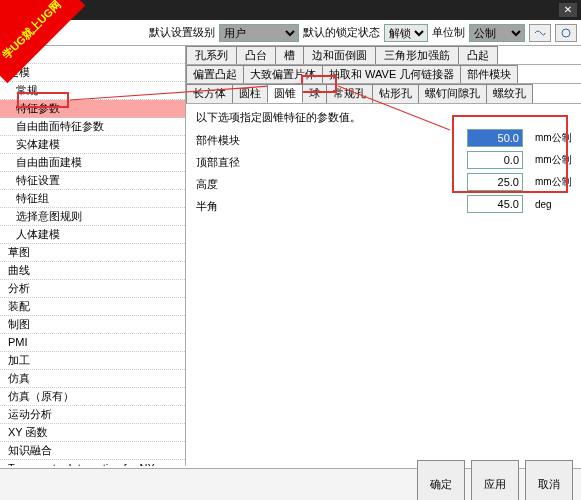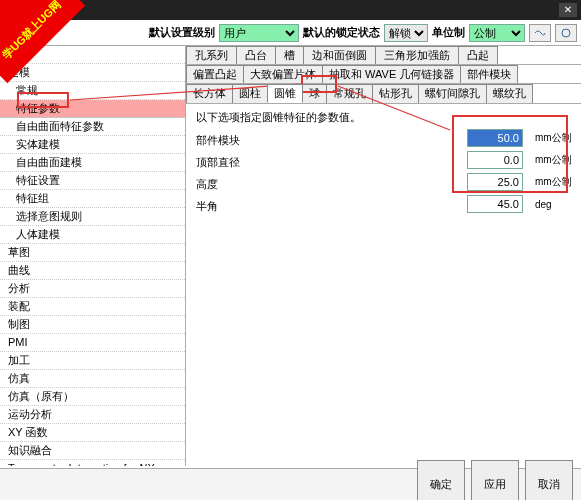--- a/index.html
+++ b/index.html
@@ -3,22 +3,22 @@
 <meta charset="utf-8">
 <style>
 * { box-sizing: border-box; margin: 0; padding: 0; }
 body { font-family: "Microsoft YaHei", Arial, sans-serif; font-size: 11px; background: #fff; width: 581px; height: 500px; overflow: hidden; position: relative; }
 .titlebar { background: #222; height: 20px; display: flex; align-items: center; justify-content: space-between; padding: 0 4px; color: #fff; }
 .title { font-size: 11px; color: #ccc; }
 .close-btn { width: 18px; height: 14px; background: #444; color: #fff; text-align: center; cursor: pointer; font-size: 10px; line-height: 14px; }
 .banner { position: absolute; top: -12px; left: -32px; width: 110px; height: 66px; background: #e00; transform: rotate(-45deg); z-index: 20; display: flex; align-items: center; justify-content: center; }
 .banner span { color: #ff0; font-size: 11px; font-weight: bold; transform: translateY(12px); }
 .toolbar { height: 26px; display: flex; align-items: center; padding: 2px 4px; border-bottom: 1px solid #aaa; gap: 4px; }
-.tlabel { font-size: 11px; font-weight: bold; }
-.select { height: 18px; border: 1px solid #7a9; font-size: 11px; background: #86efac; }
+.tlabel { font-size: 11px; }
+.select { height: 18px; border: 1px solid #7a9; font-size: 11px; background: #a3a3a3; }
 .sel-user { width: 80px; }
 .sel-lock { width: 44px; background: #e8e8e8; }
 .sel-unit { width: 56px; }
 .iconbtn { width: 22px; height: 18px; border: 1px solid #999; background: #eee; display: inline-flex; align-items: center; justify-content: center; cursor: pointer; }
 .spacer { flex: 1; }
 .main { display: flex; height: 420px; }
 .tree { width: 186px; border-right: 1px solid #aaa; overflow-y: auto; overflow-x: hidden; background: #fff; }
 .tree::-webkit-scrollbar { width: 14px; }
 .tree::-webkit-scrollbar-track { background: #eee; }
 .tree::-webkit-scrollbar-thumb { background: #bbb; border: 1px solid #999; }

